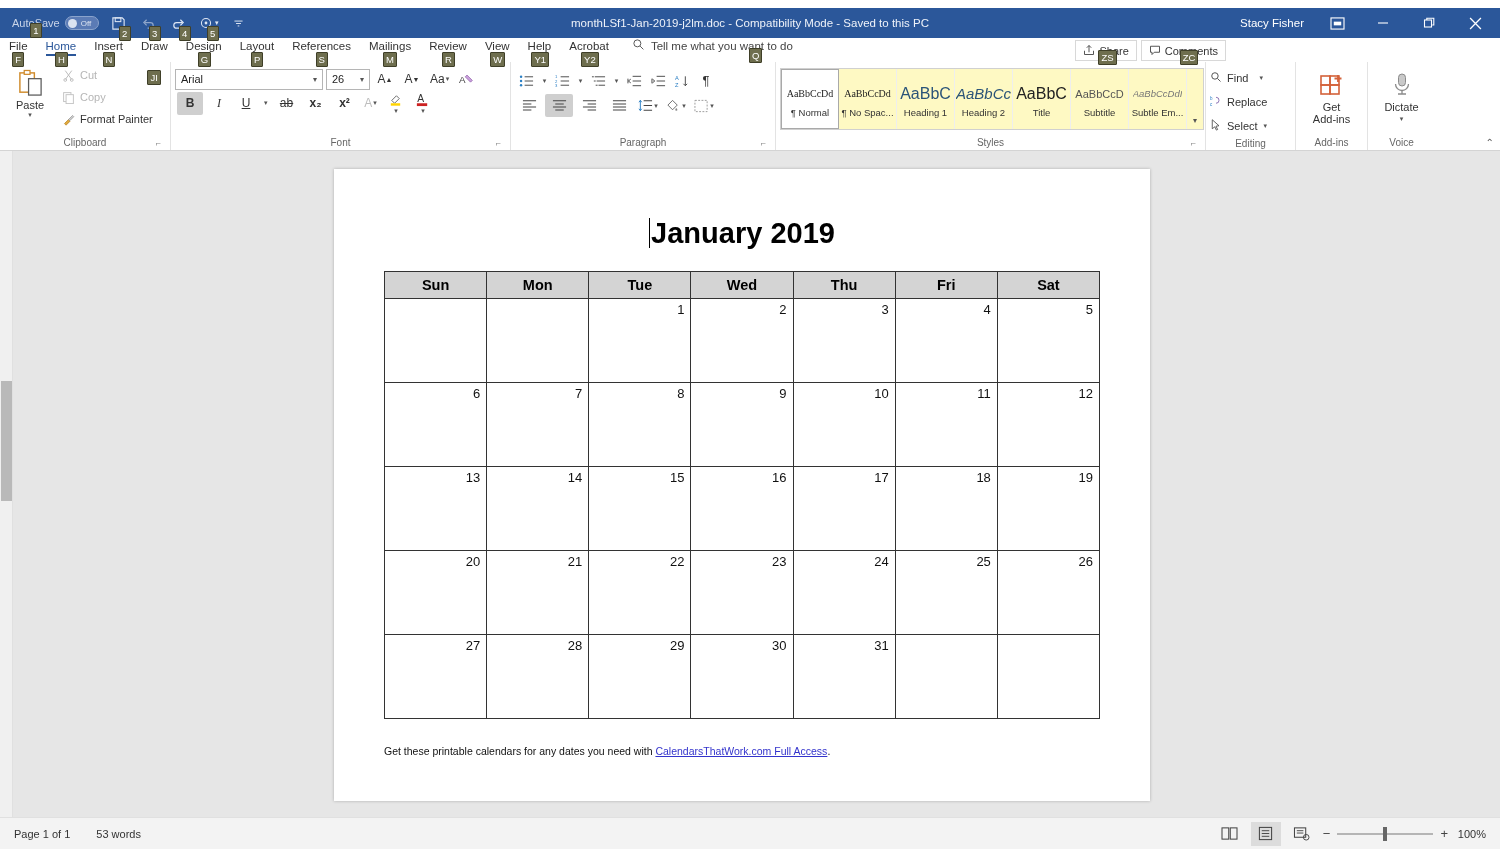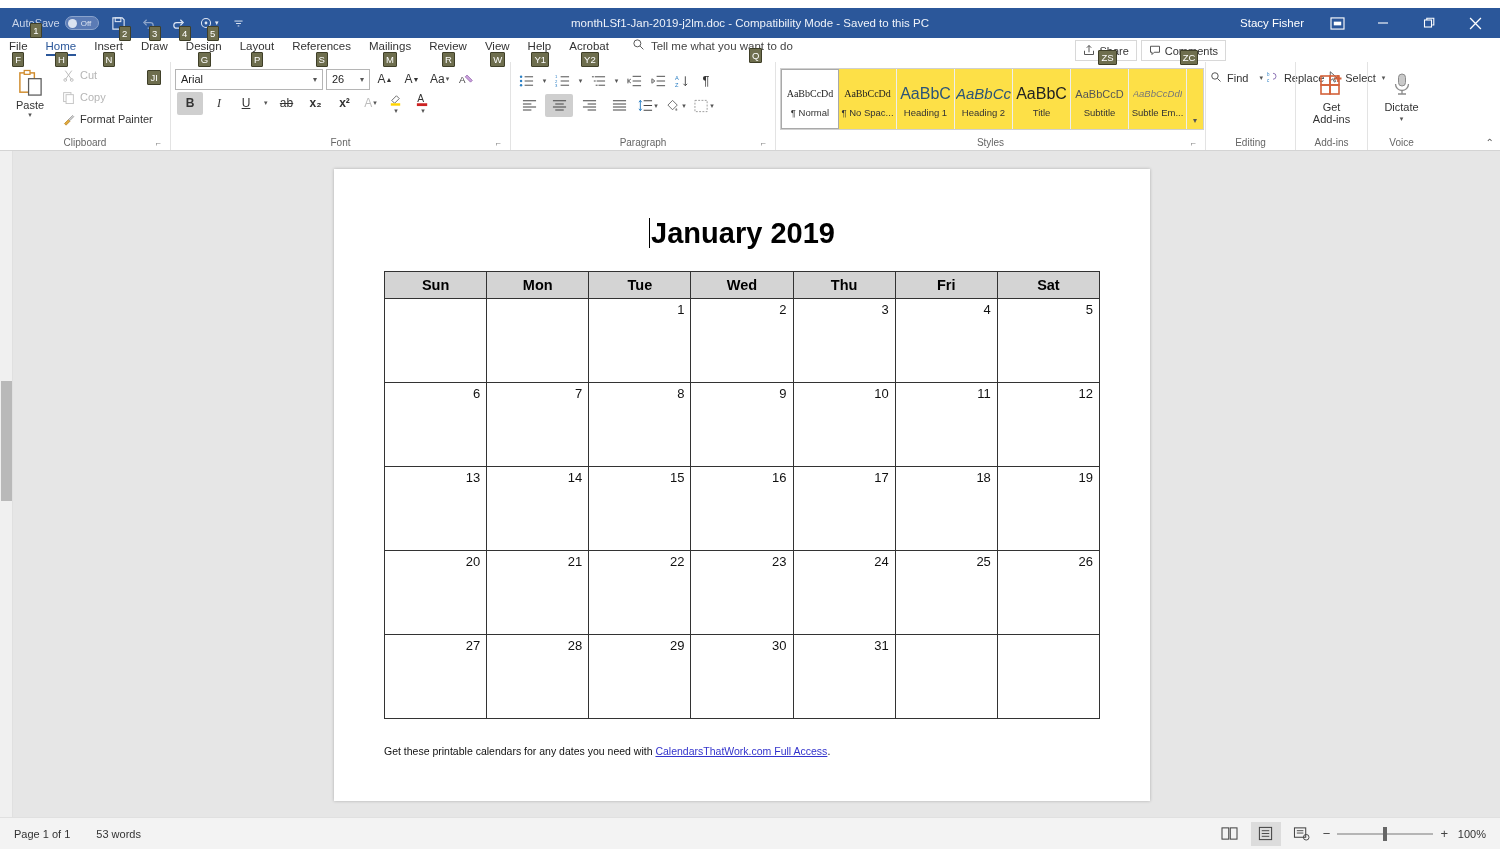--- a/index.html
+++ b/index.html
@@ -137,37 +137,37 @@
   
   .prow { display: flex; align-items: center; gap: 2px; height: 25px; }
   .pbtn {
     min-width: 22px; height: 23px; display: flex; align-items: center;
     justify-content: center; color: #333;
   }
   .pbtn.on { background: #cfcfcf; border-radius: 2px; }
 
   
   .styles-gallery {
-    display: flex; border: 1px solid #d0d0d0; height: 62px; background: #fde047;
+    display: flex; border: 1px solid #d0d0d0; height: 62px; background: #fef9c3;
   }
   .style-item {
     width: 58px; display: flex; flex-direction: column; align-items: center;
     justify-content: center; border-right: 1px solid #eee; padding: 2px 1px;
   }
   .style-item:last-child { border-right: none; }
   .style-item.sel { border: 1px solid #a9a9a9; background: #fff; }
   .style-prev { font-size: 11px; color: #222; white-space: nowrap; overflow: hidden; height: 26px; display: flex; align-items: center; }
   .style-name { font-size: 9.5px; color: #333; white-space: nowrap; overflow: hidden; max-width: 56px; text-align: center; }
   .gal-scroll {
     width: 16px; display: flex; flex-direction: column; align-items: center;
     justify-content: flex-end; font-size: 8px; color: #555; padding-bottom: 4px;
   }
 
   
-  .ed-items { display: flex; flex-direction: row; gap: 4px; padding-top: 3px; }
+  .ed-items { display: flex; flex-direction: column; gap: 4px; padding-top: 3px; }
   .ed-item { display: flex; align-items: center; gap: 5px; font-size: 11px; color: #333; height: 20px; }
   .big-btn {
     width: 62px; display: flex; flex-direction: column; align-items: center;
     font-size: 11px; color: #333; text-align: center; line-height: 12px; padding-top: 4px;
   }
   .big-ico { height: 32px; display: flex; align-items: center; justify-content: center; }
   .collapse-ribbon {
     position: absolute; right: 6px; bottom: 2px; font-size: 10px; color: #555;
   }
 

